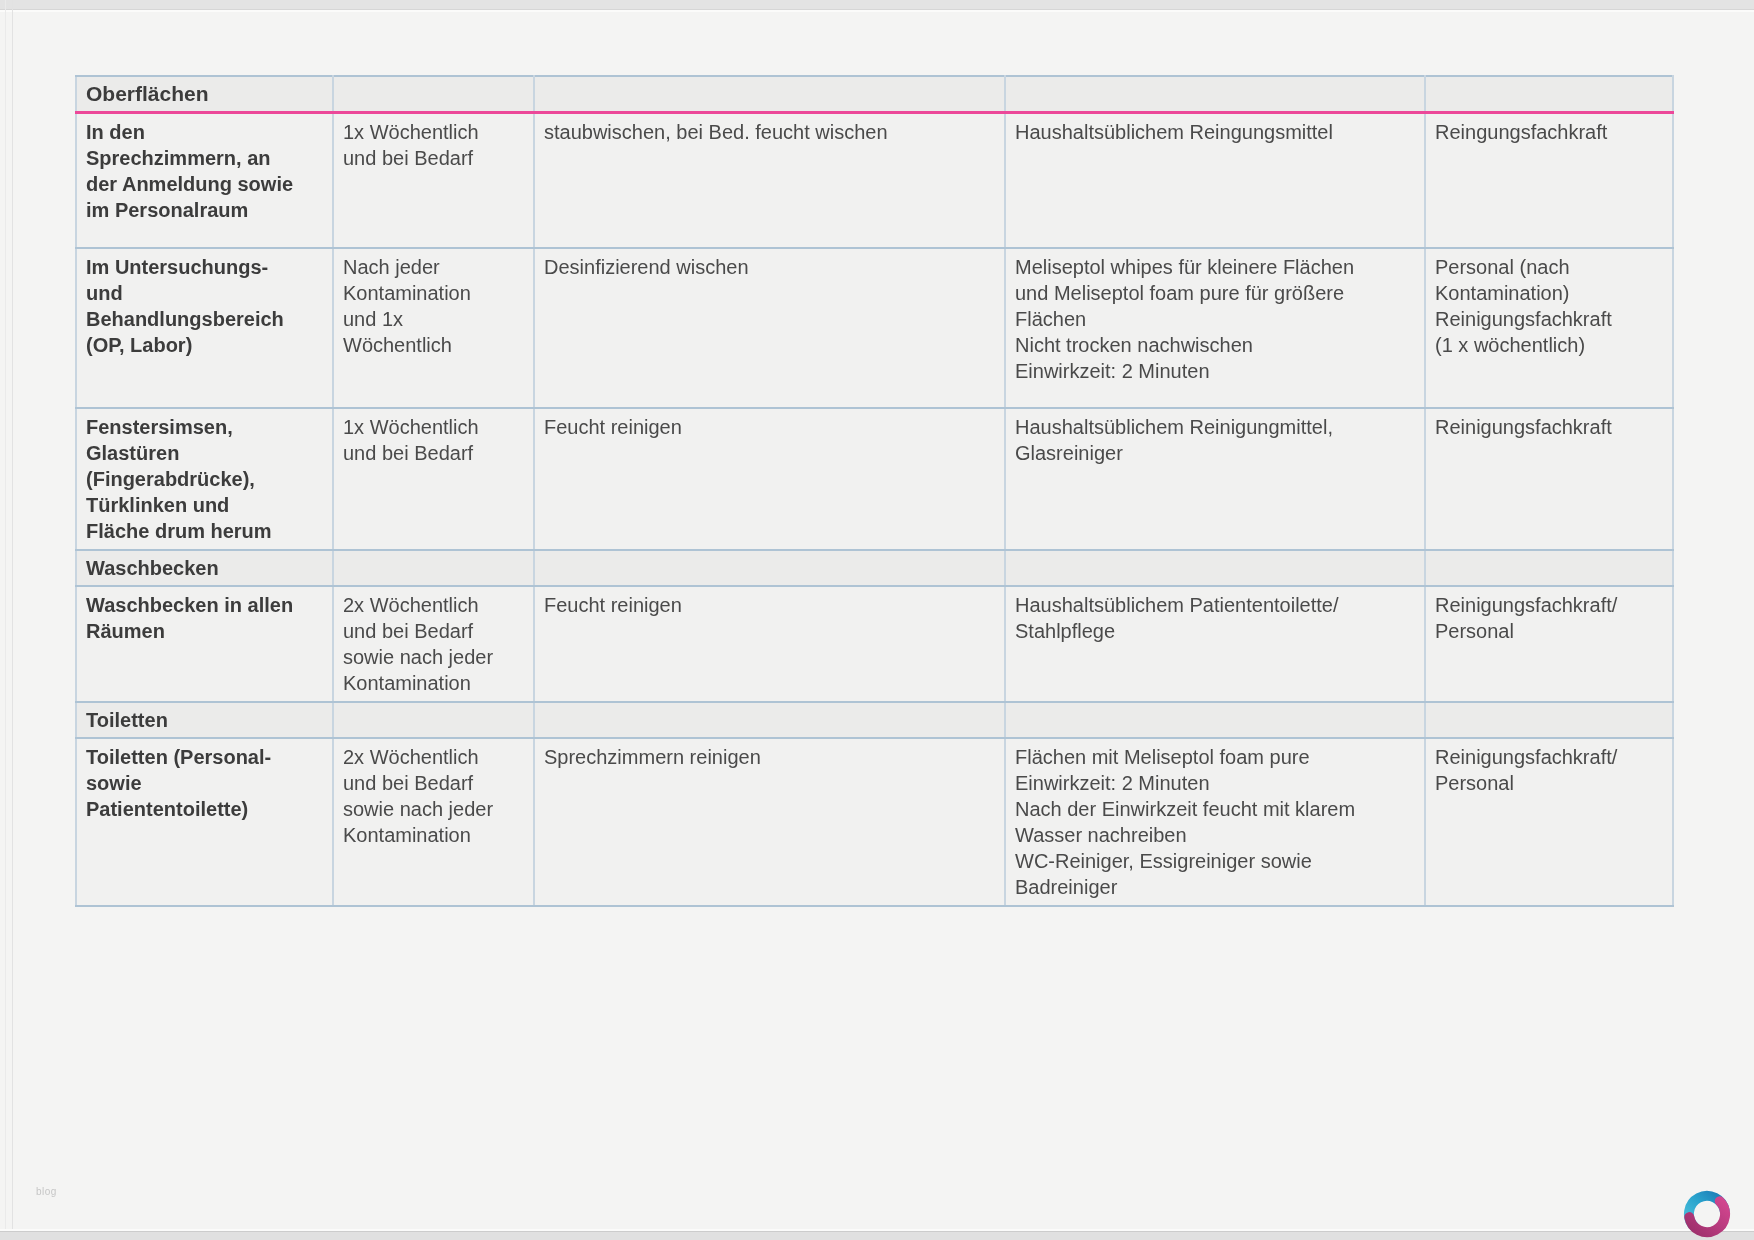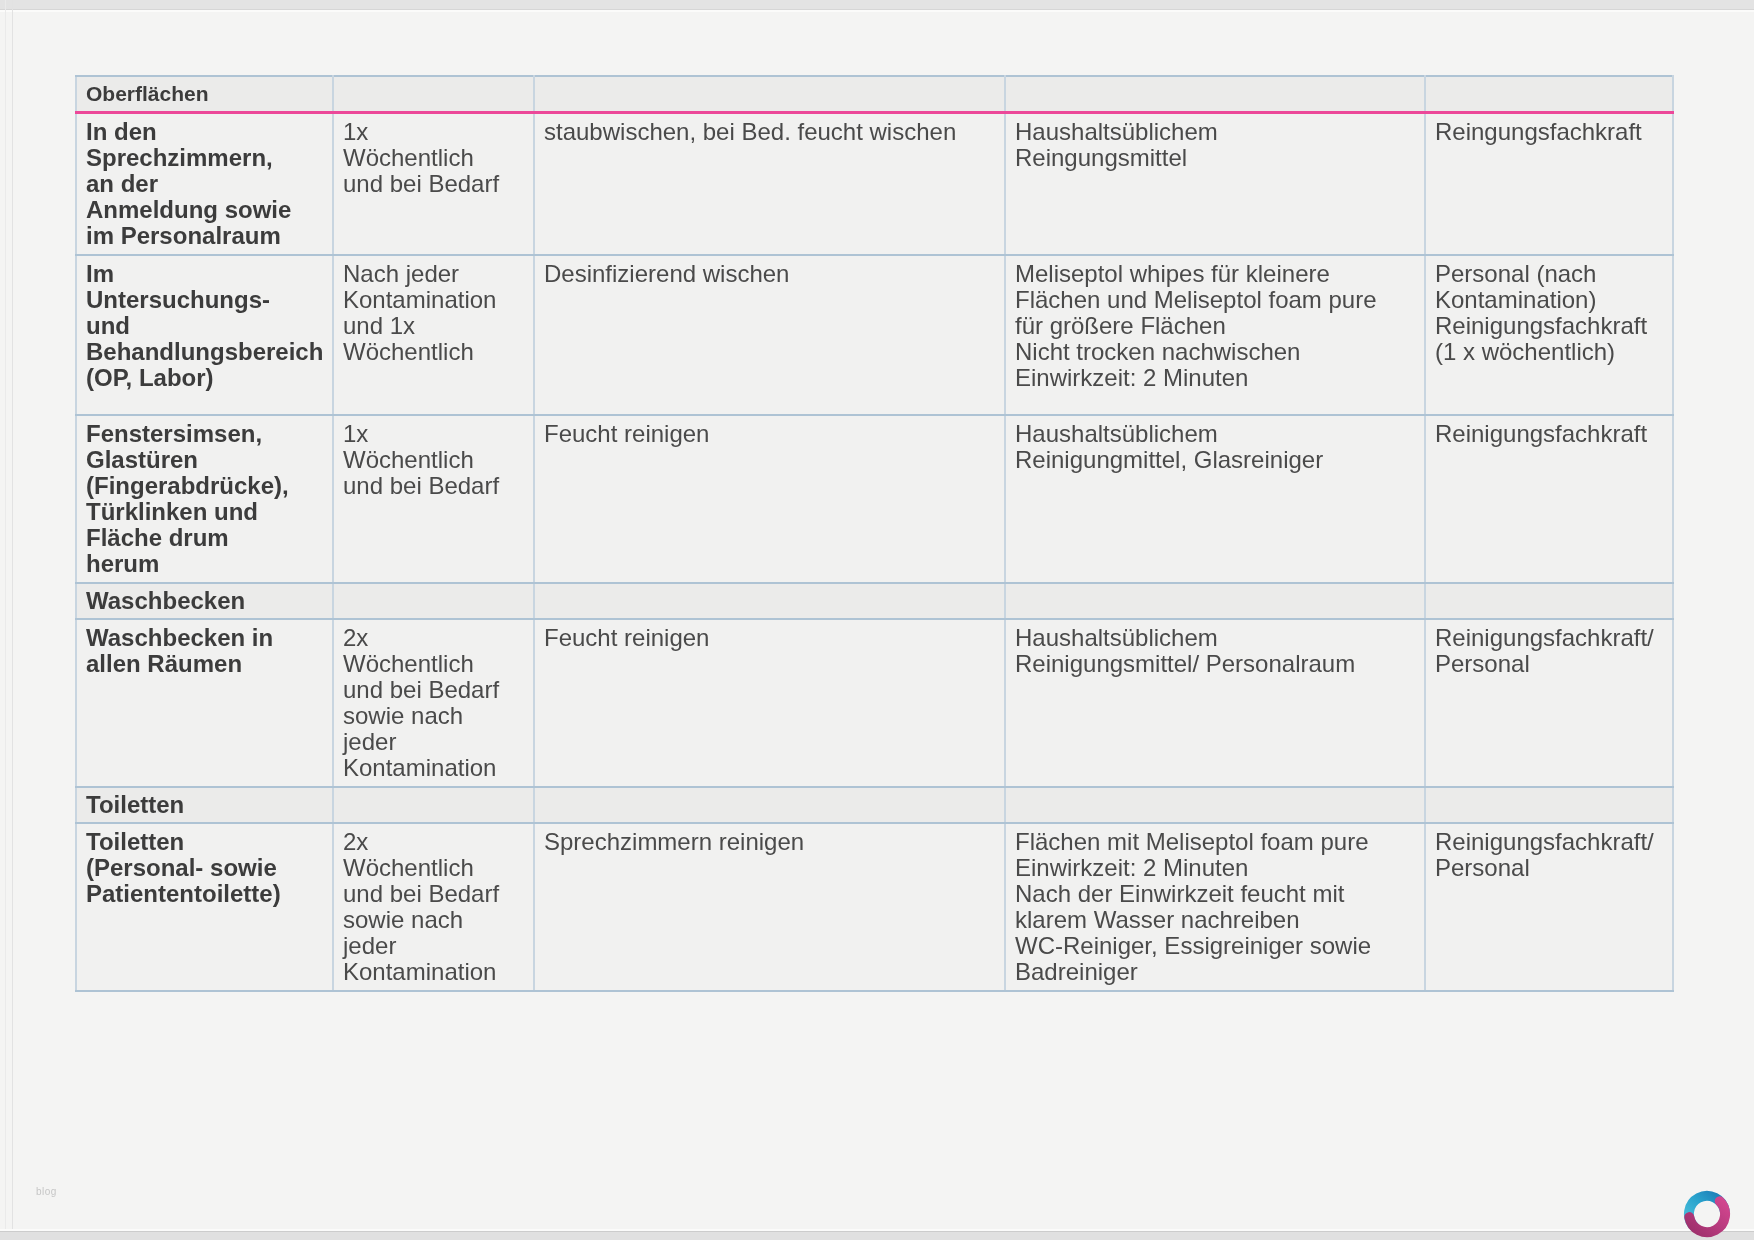--- a/index.html
+++ b/index.html
@@ -29,21 +29,21 @@
   
   table.plan{
     position:absolute;left:75px;top:75px;
     width:1597px;
     border-collapse:collapse;table-layout:fixed;
     background:#f1f1f0;
     border:2px solid #b0c4d4;
   }
   table.plan td{
     vertical-align:top;
-    font-size:24px;line-height:26px;color:#4a4a4a;
+    font-size:20px;line-height:26px;color:#4a4a4a;
     border-left:2px solid #c8d5e0;
     border-right:2px solid #c8d5e0;
     border-top:2px solid #aec3d4;
     border-bottom:2px solid #aec3d4;
     background:#f1f1f0;
     padding:5px 10px 5px 9px;
     white-space:pre-line;
     overflow:hidden;
   }
   table.plan td.c1{font-weight:bold;color:#3c3c3c;padding:5px 38px 5px 9px;}
@@ -134,21 +134,21 @@
         <td class="c1">Waschbecken</td>
         <td class="c2"></td>
         <td class="c3"></td>
         <td class="c4"></td>
         <td class="c5"></td>
       </tr>
       <tr>
         <td class="c1">Waschbecken in allen Räumen</td>
         <td class="c2">2x Wöchentlich und bei Bedarf sowie nach jeder Kontamination</td>
         <td class="c3">Feucht reinigen</td>
-        <td class="c4">Haushaltsüblichem Reinigungsmittel/ Personalraum</td>
+        <td class="c4">Haushaltsüblichem Patiententoilette/ Stahlpflege</td>
         <td class="c5">Reinigungsfachkraft/ Personal</td>
       </tr>
       <tr class="sec">
         <td class="c1">Toiletten</td>
         <td class="c2"></td>
         <td class="c3"></td>
         <td class="c4"></td>
         <td class="c5"></td>
       </tr>
       <tr>

